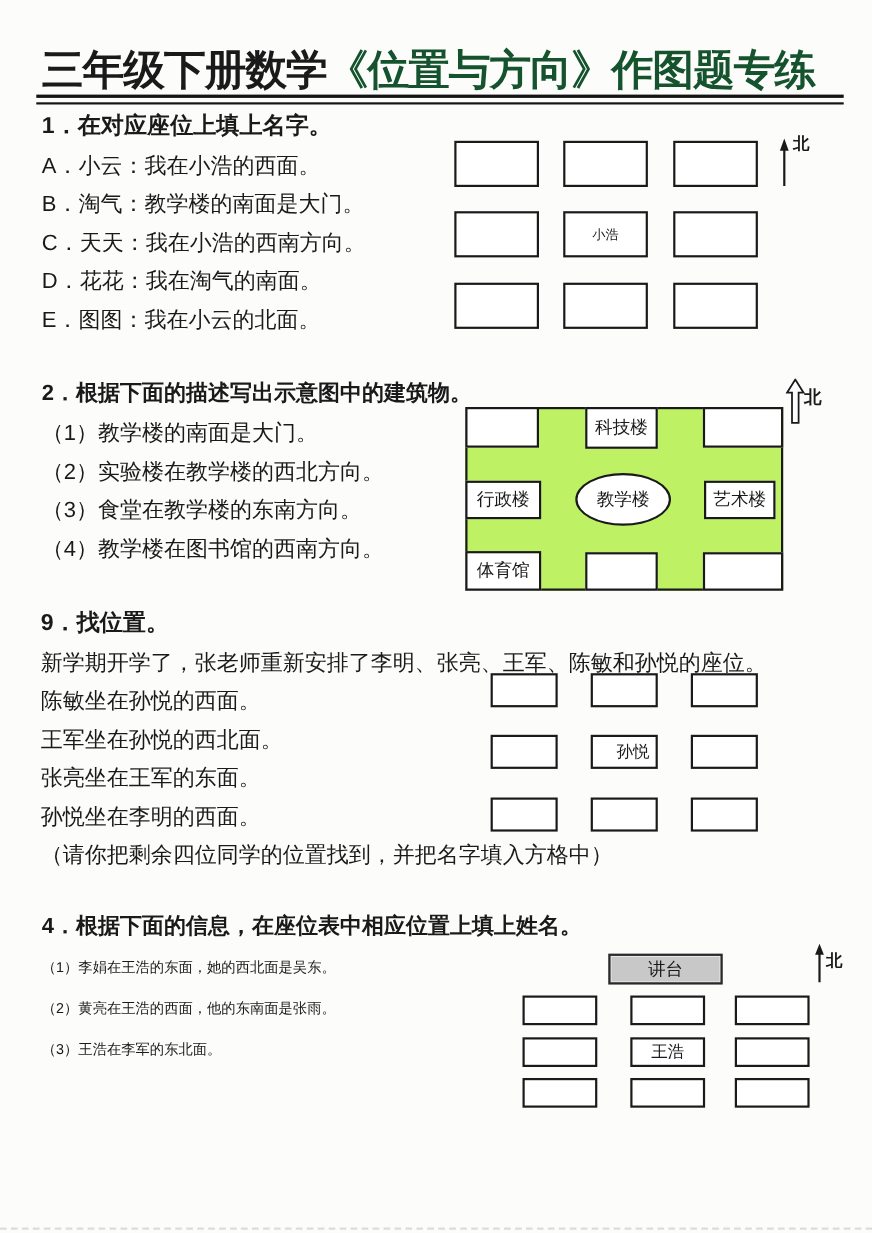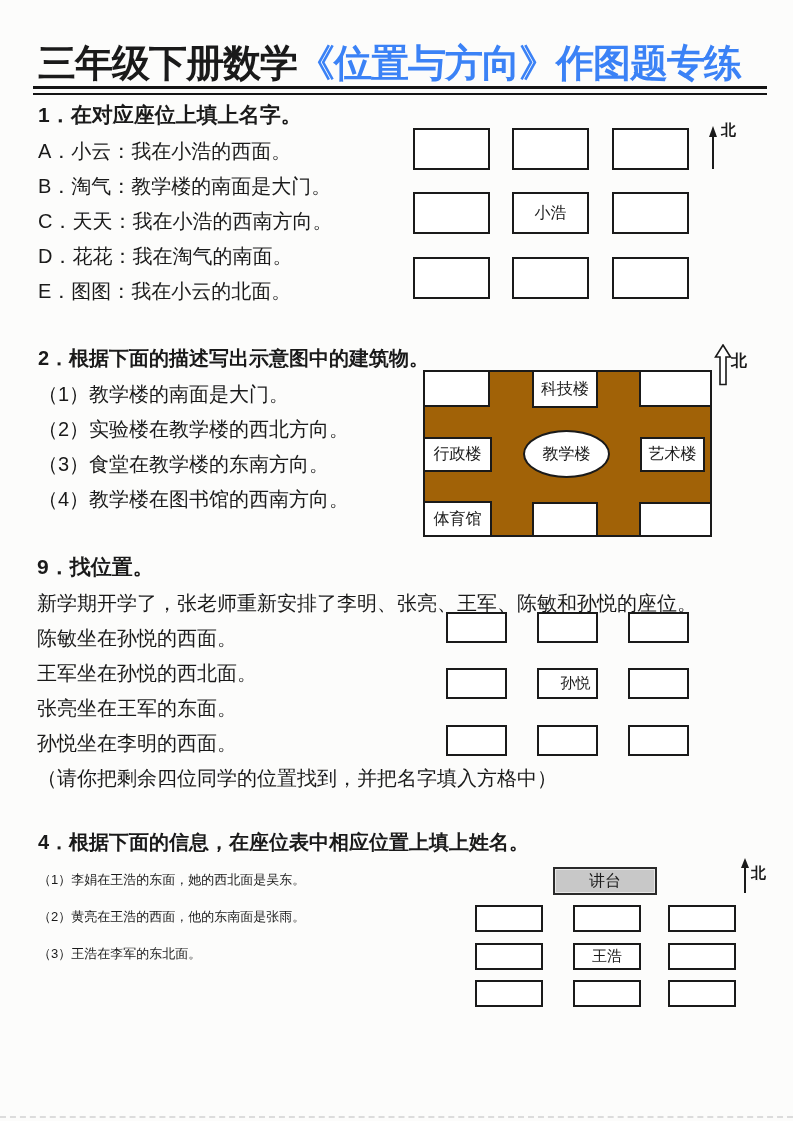--- a/index.html
+++ b/index.html
@@ -5,44 +5,44 @@
   html,body{margin:0;padding:0;}
   body{
     width:793px;height:1121px;position:relative;background:#fcfcfb;
     font-family:"Liberation Sans","DejaVu Sans",sans-serif;color:#1a1a1a;
     overflow:hidden;
   }
   .abs{position:absolute;}
   
   .title{left:38px;top:38px;width:740px;font-size:38px;font-weight:700;
          letter-spacing:-1px;white-space:nowrap;}
-  .title .red{color:#3b82f6;}
+  .title .red{color:#14532d;}
   .title-rule{left:33px;top:86px;width:734px;height:4px;
               border-top:3px solid #141414;border-bottom:2px solid #141414;}
   
   .h1{font-size:21px;font-weight:700;line-height:26px;margin:0 0 6px 0;}
   .h2{font-size:20px;font-weight:700;line-height:26px;margin:0 0 6px 0;}
   .line{font-size:20px;line-height:35px;white-space:nowrap;}
   .line37{font-size:13px;line-height:37px;white-space:nowrap;}
   .t-s1{left:38px;top:102px;}
   .t-s2{left:38px;top:345px;}
   .t-s3{left:37px;top:554px;}
   .t-s4{left:38px;top:829px;}
   
   .bx{position:absolute;box-sizing:border-box;border:2px solid #1a1a1a;
       background:#fff;display:flex;align-items:center;justify-content:center;
-      font-size:16px;}
+      font-size:12px;}
   
   .g1{left:413px;top:128px;width:275px;height:170px;}
   .g1 .bx{width:77px;height:42px;}
   .g1 .c0{left:0;} .g1 .c1{left:99px;} .g1 .c2{left:199px;}
   .g1 .r0{top:0;}  .g1 .r1{top:64px;}  .g1 .r2{top:129px;}
   
   .campus{left:423px;top:370px;width:289px;height:167px;box-sizing:border-box;
-          border:2px solid #1a1a1a;background:#a16207;}
+          border:2px solid #1a1a1a;background:#bef264;}
   .campus .bx{font-size:16px;}
   .c-tl{left:-2px;top:-2px;width:67px;height:37px;}
   .c-tc{left:107px;top:-2px;width:66px;height:38px;}
   .c-tr{right:-2px;top:-2px;width:73px;height:37px;}
   .c-ml{left:-2px;top:65px;width:69px;height:35px;}
   .c-mr{right:5px;top:65px;width:65px;height:35px;}
   .c-bl{left:-2px;bottom:-2px;width:69px;height:36px;}
   .c-bc{left:107px;bottom:-2px;width:66px;height:35px;}
   .c-br{right:-2px;bottom:-2px;width:73px;height:35px;}
   .c-el{position:absolute;left:98px;top:58px;width:87px;height:48px;

